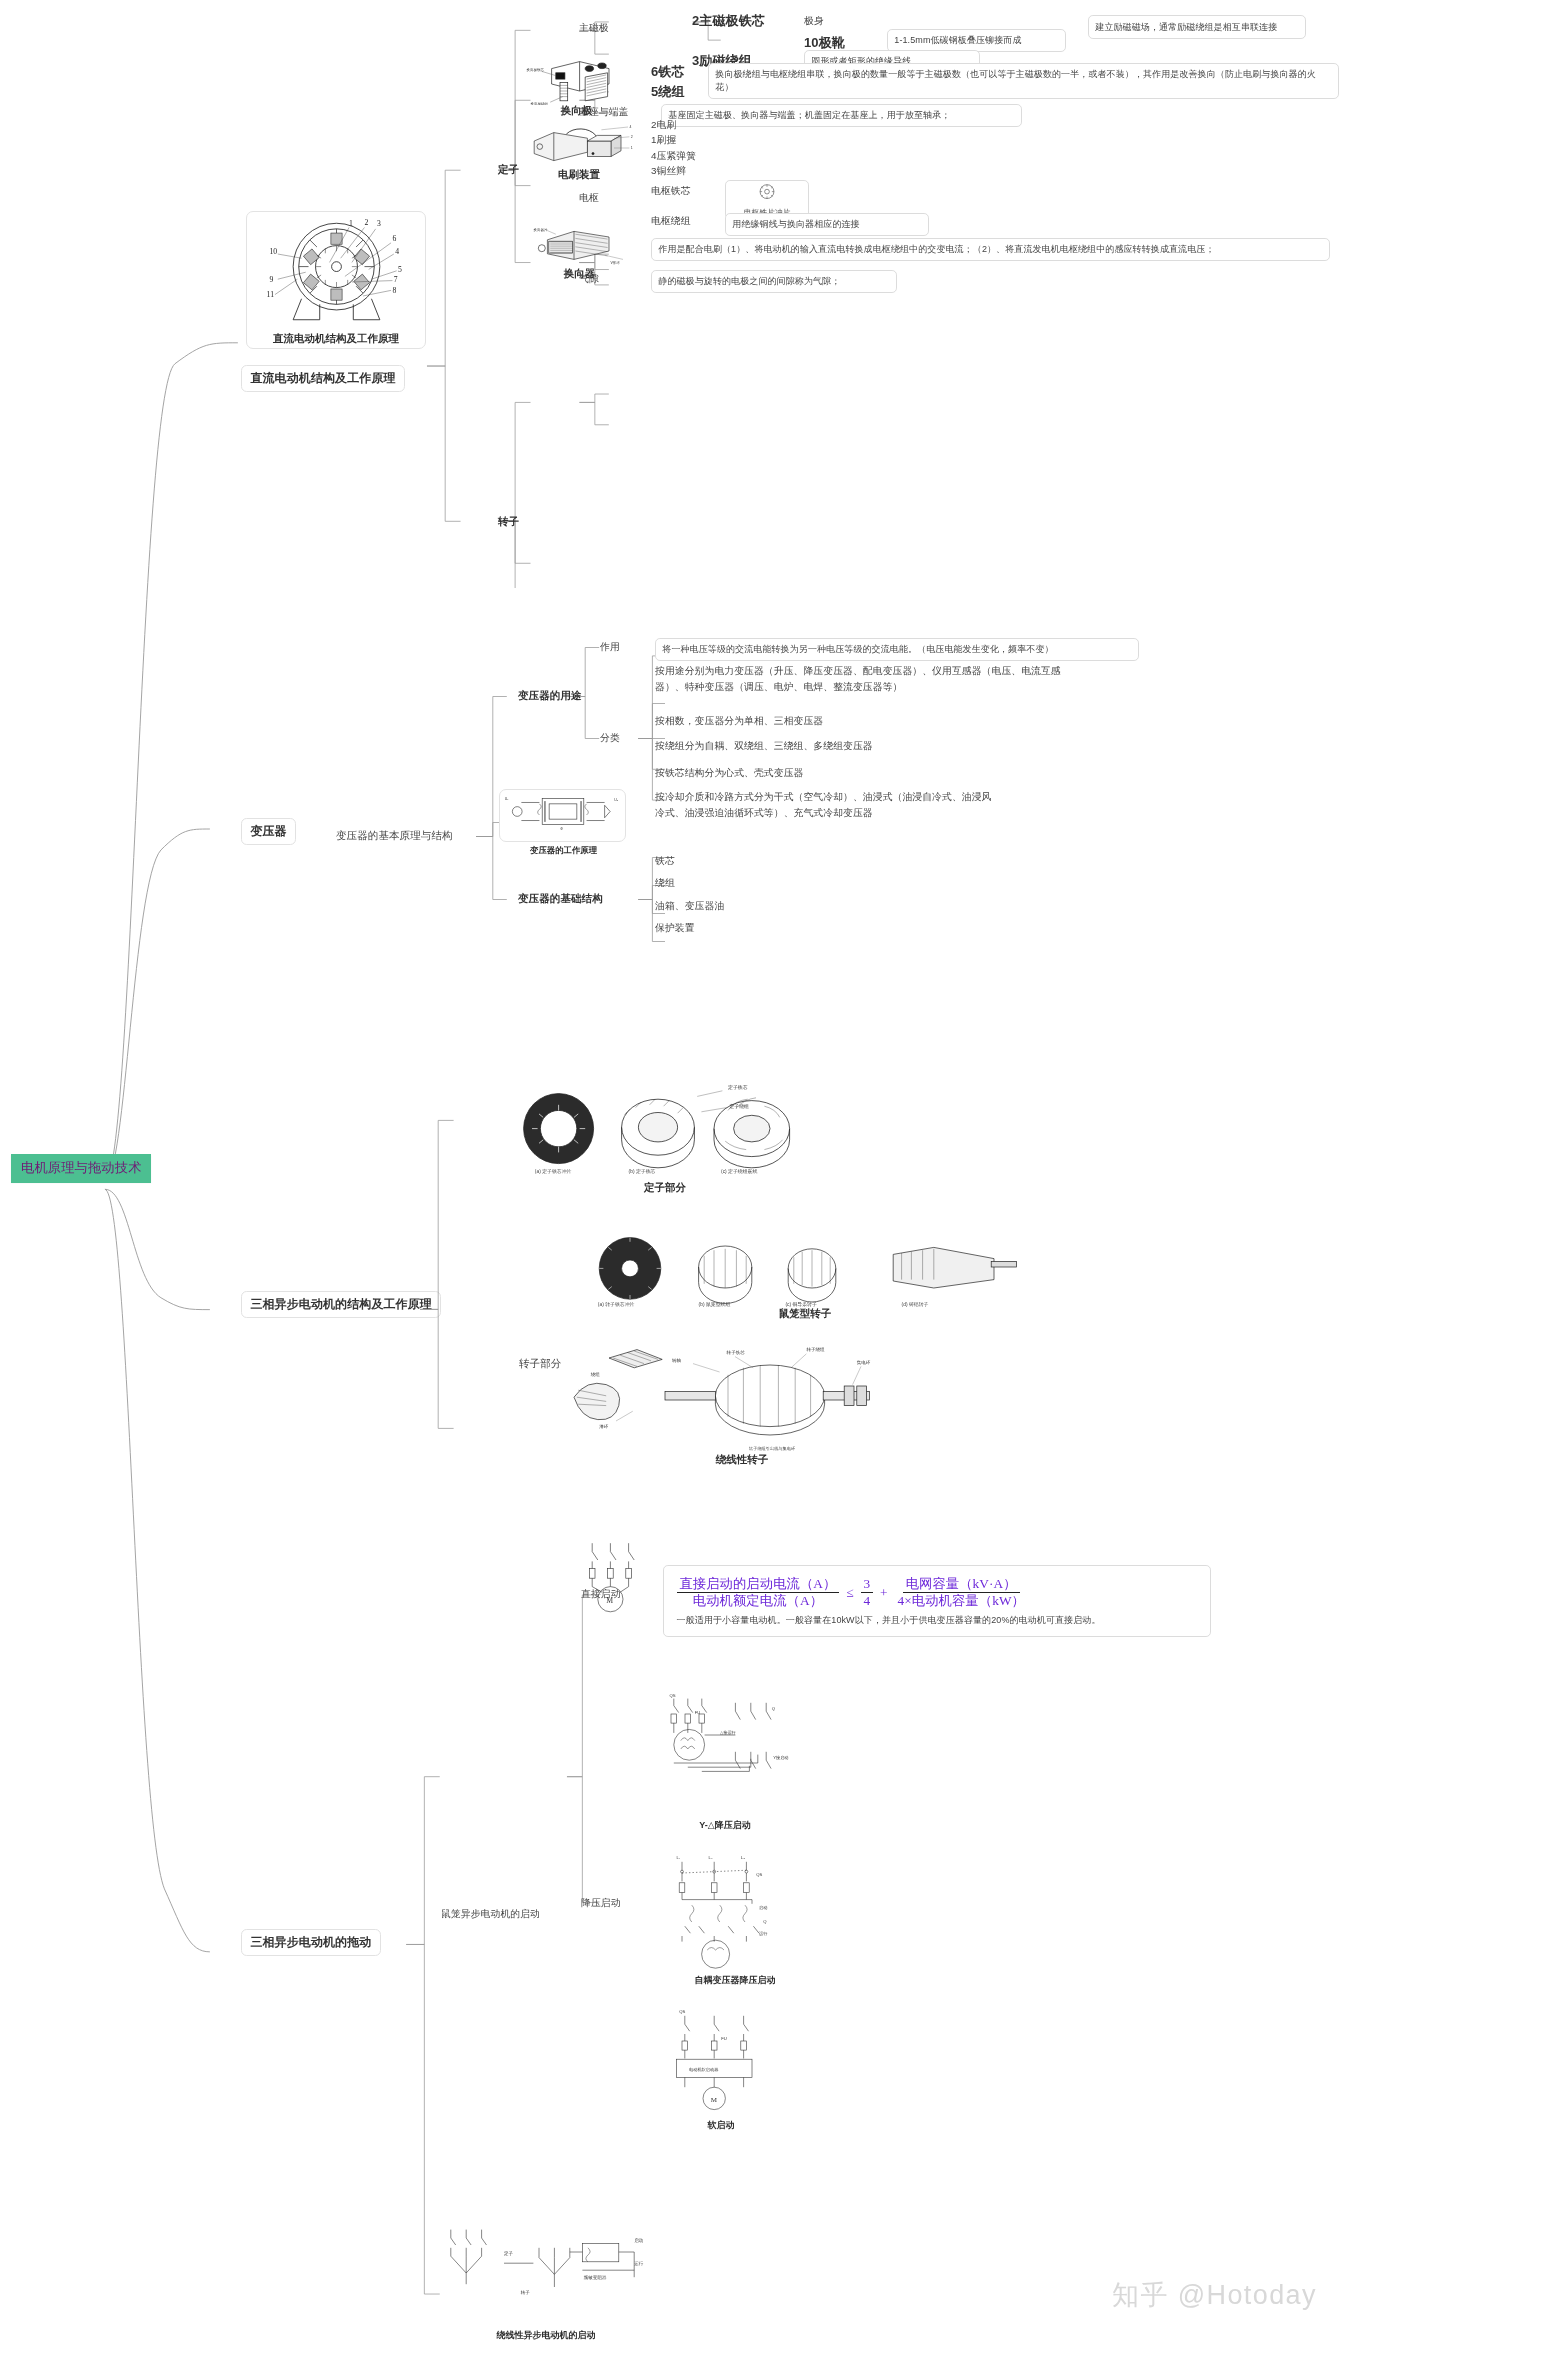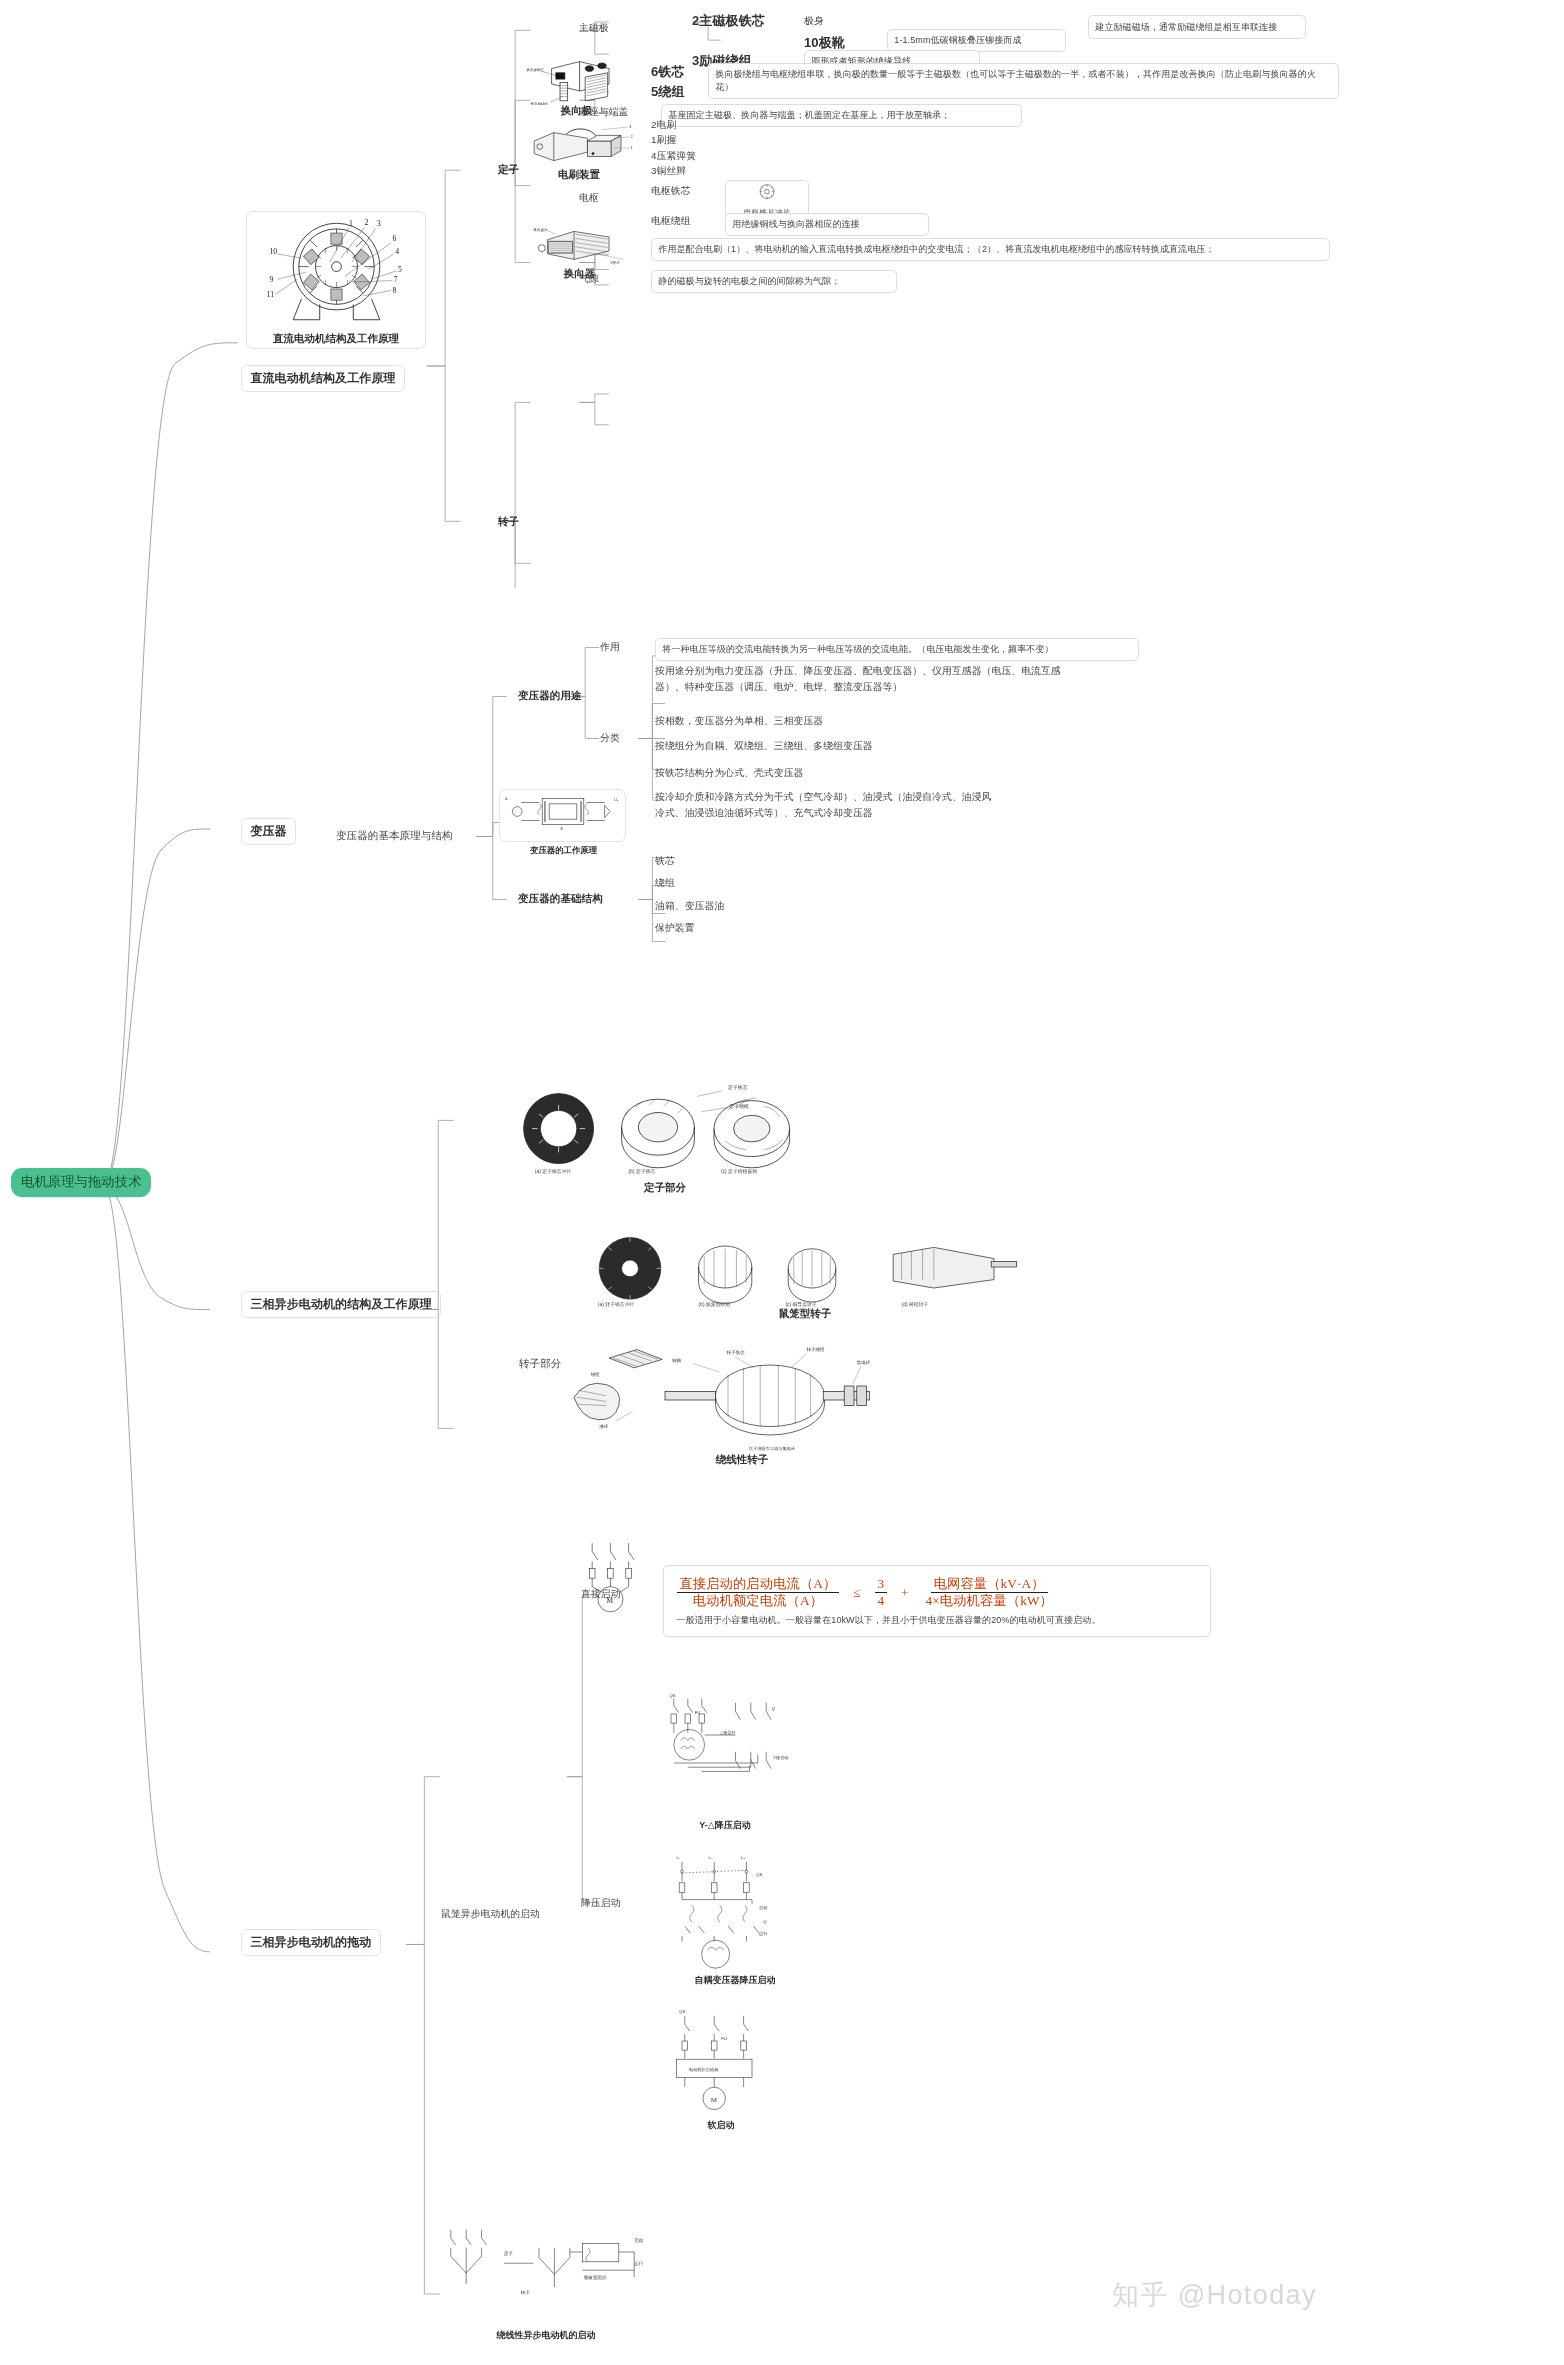--- a/index.html
+++ b/index.html
@@ -22,27 +22,26 @@
   }
   .node{
     position:absolute;
     white-space:pre;
     line-height:1.25;
     letter-spacing:0.1px;
   }
   
   .root{
     background:#4cbf91;
-    color:#14532d;
-    border-radius:11px;
+    color:#701a75;
+    border-radius:0;
     padding:6.3px 9.8px;
     font-size:13.3px;
     font-weight:400;
     box-shadow:0 0.7px 1.4px rgba(0,0,0,.08);
-    margin-top:14px;
   }
   
   .l1{
     font-size:12px;
     font-weight:700;
     color:#333;
     border:0.7px solid #e2e2e2;
     border-radius:5.6px;
     padding:4.9px 8.4px;
     background:#fff;
@@ -78,23 +77,23 @@
   
   .watermark{
     position:absolute;
     font-size:27px;
     color:#d8d8d8;
     letter-spacing:1.4px;
     font-weight:400;
   }
   
   .formula{
-    display:inline-flex;align-items:center;gap:14px;
+    display:inline-flex;align-items:center;gap:7px;
     font-family:"Liberation Serif","DejaVu Serif",serif;
-    font-size:13.3px;color:#c2410c;
+    font-size:13.3px;color:#6d28d9;
   }
   .frac{display:inline-flex;flex-direction:column;align-items:center;line-height:1.15;}
   .frac .num{border-bottom:1px solid #222;padding:0 2.8px 0.7px;}
   .frac .den{padding:0.7px 2.8px 0;}
   .note{font-size:9px;color:#444;margin-top:4.9px;}
   
   .art{position:absolute;}
   .art svg{display:block;}
 </style>
 </head>

